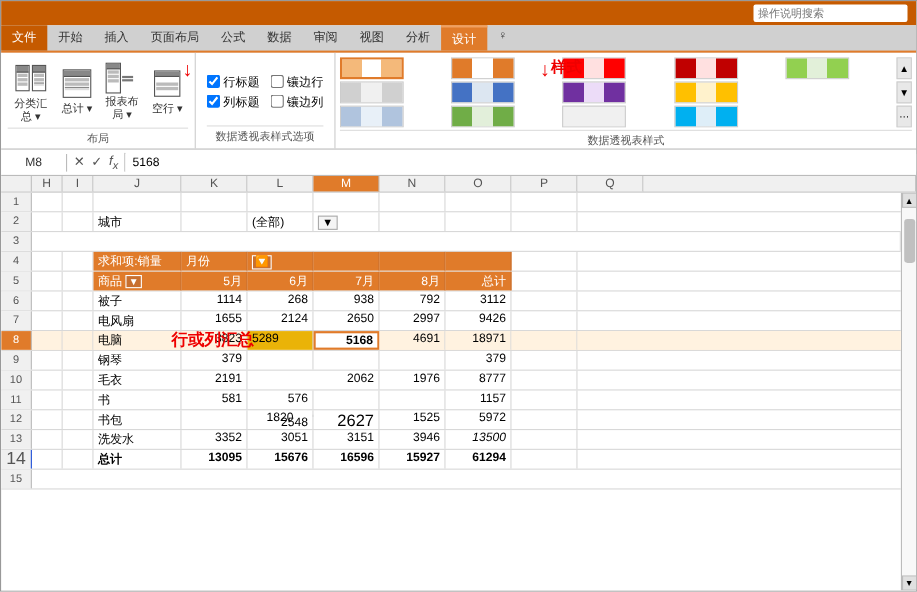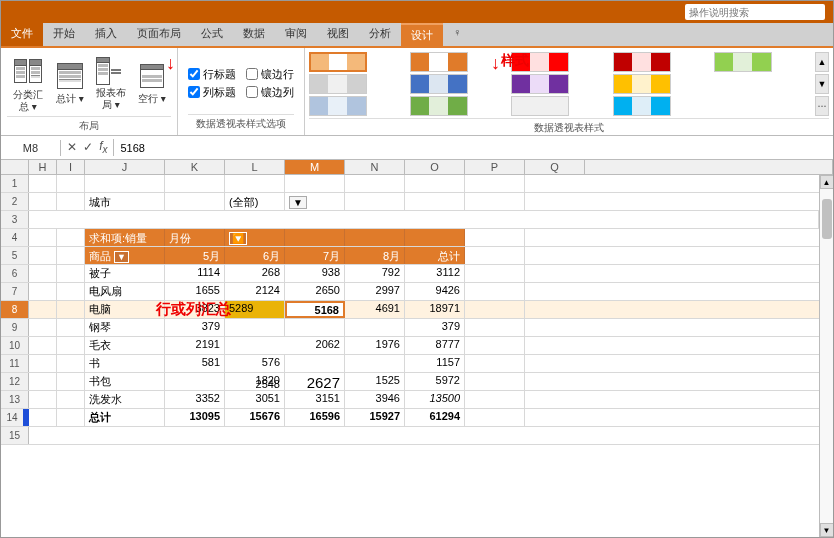--- a/index.html
+++ b/index.html
@@ -343,21 +343,21 @@
           <div style="width:60px;min-width:60px;border-right:1px solid #d8d8d8;"></div>
           <div style="flex:1;"></div>
         </div>
 
         <div style="display:flex;border-bottom:1px solid #d8d8d8;height:18px;">
           <div style="width:28px;min-width:28px;background:#f0f0f0;border-right:1px solid #bbb;text-align:center;font-size:10px;color:#555;line-height:18px;">12</div>
           <div style="width:28px;min-width:28px;border-right:1px solid #d8d8d8;"></div>
           <div style="width:28px;min-width:28px;border-right:1px solid #d8d8d8;"></div>
           <div style="width:80px;min-width:80px;border-right:1px solid #d8d8d8;font-size:11px;padding:1px 4px;">书包</div>
           <div style="width:60px;min-width:60px;border-right:1px solid #d8d8d8;"></div>
-          <div style="width:60px;min-width:60px;border-right:1px solid #d8d8d8;font-size:11px;padding:1px 4px;text-align:right;">1820</div>
+          <div style="width:60px;min-width:60px;border-right:1px solid #d8d8d8;font-size:11px;padding:1px 4px;text-align:center;">1820</div>
           <div style="width:60px;min-width:60px;border-right:1px solid #d8d8d8;font-size:15px;padding:1px 4px;text-align:right;">2627</div>
           <div style="width:60px;min-width:60px;border-right:1px solid #d8d8d8;font-size:11px;padding:1px 4px;text-align:right;">1525</div>
           <div style="width:60px;min-width:60px;border-right:1px solid #d8d8d8;font-size:11px;padding:1px 4px;text-align:right;">5972</div>
           <div style="width:60px;min-width:60px;border-right:1px solid #d8d8d8;"></div>
           <div style="flex:1;"></div>
         </div>
 
         <div style="display:flex;border-bottom:1px solid #d8d8d8;height:18px;">
           <div style="width:28px;min-width:28px;background:#f0f0f0;border-right:1px solid #bbb;text-align:center;font-size:10px;color:#555;line-height:18px;">13</div>
           <div style="width:28px;min-width:28px;border-right:1px solid #d8d8d8;"></div>
@@ -366,21 +366,21 @@
           <div style="width:60px;min-width:60px;border-right:1px solid #d8d8d8;font-size:11px;padding:1px 4px;text-align:right;">3352</div>
           <div style="width:60px;min-width:60px;border-right:1px solid #d8d8d8;font-size:11px;padding:1px 4px;text-align:right;">3051</div>
           <div style="width:60px;min-width:60px;border-right:1px solid #d8d8d8;font-size:11px;padding:1px 4px;text-align:right;">3151</div>
           <div style="width:60px;min-width:60px;border-right:1px solid #d8d8d8;font-size:11px;padding:1px 4px;text-align:right;">3946</div>
           <div style="width:60px;min-width:60px;border-right:1px solid #d8d8d8;font-size:11px;padding:1px 4px;text-align:right;font-style:italic;">13500</div>
           <div style="width:60px;min-width:60px;border-right:1px solid #d8d8d8;"></div>
           <div style="flex:1;"></div>
         </div>
 
         <div style="display:flex;border-bottom:1px solid #d8d8d8;height:18px;">
-          <div style="width:28px;min-width:28px;background:#f0f0f0;border-right:6px solid #1d4ed8;text-align:center;font-size:10px;color:#555;line-height:18px;">14</div>
+          <div style="width:28px;min-width:28px;background:#f0f0f0;border-right:1px solid #1d4ed8;text-align:center;font-size:16px;color:#555;line-height:18px;">14</div>
           <div style="width:28px;min-width:28px;border-right:1px solid #d8d8d8;"></div>
           <div style="width:28px;min-width:28px;border-right:1px solid #d8d8d8;"></div>
           <div style="width:80px;min-width:80px;border-right:1px solid #d8d8d8;font-size:11px;padding:1px 4px;font-weight:bold;">总计</div>
           <div style="width:60px;min-width:60px;border-right:1px solid #d8d8d8;font-size:11px;padding:1px 4px;text-align:right;font-weight:bold;">13095</div>
           <div style="width:60px;min-width:60px;border-right:1px solid #d8d8d8;font-size:11px;padding:1px 4px;text-align:right;font-weight:bold;">15676</div>
           <div style="width:60px;min-width:60px;border-right:1px solid #d8d8d8;font-size:11px;padding:1px 4px;text-align:right;font-weight:bold;">16596</div>
           <div style="width:60px;min-width:60px;border-right:1px solid #d8d8d8;font-size:11px;padding:1px 4px;text-align:right;font-weight:bold;">15927</div>
           <div style="width:60px;min-width:60px;border-right:1px solid #d8d8d8;font-size:11px;padding:1px 4px;text-align:right;font-weight:bold;">61294</div>
           <div style="width:60px;min-width:60px;border-right:1px solid #d8d8d8;"></div>
           <div style="flex:1;"></div>

